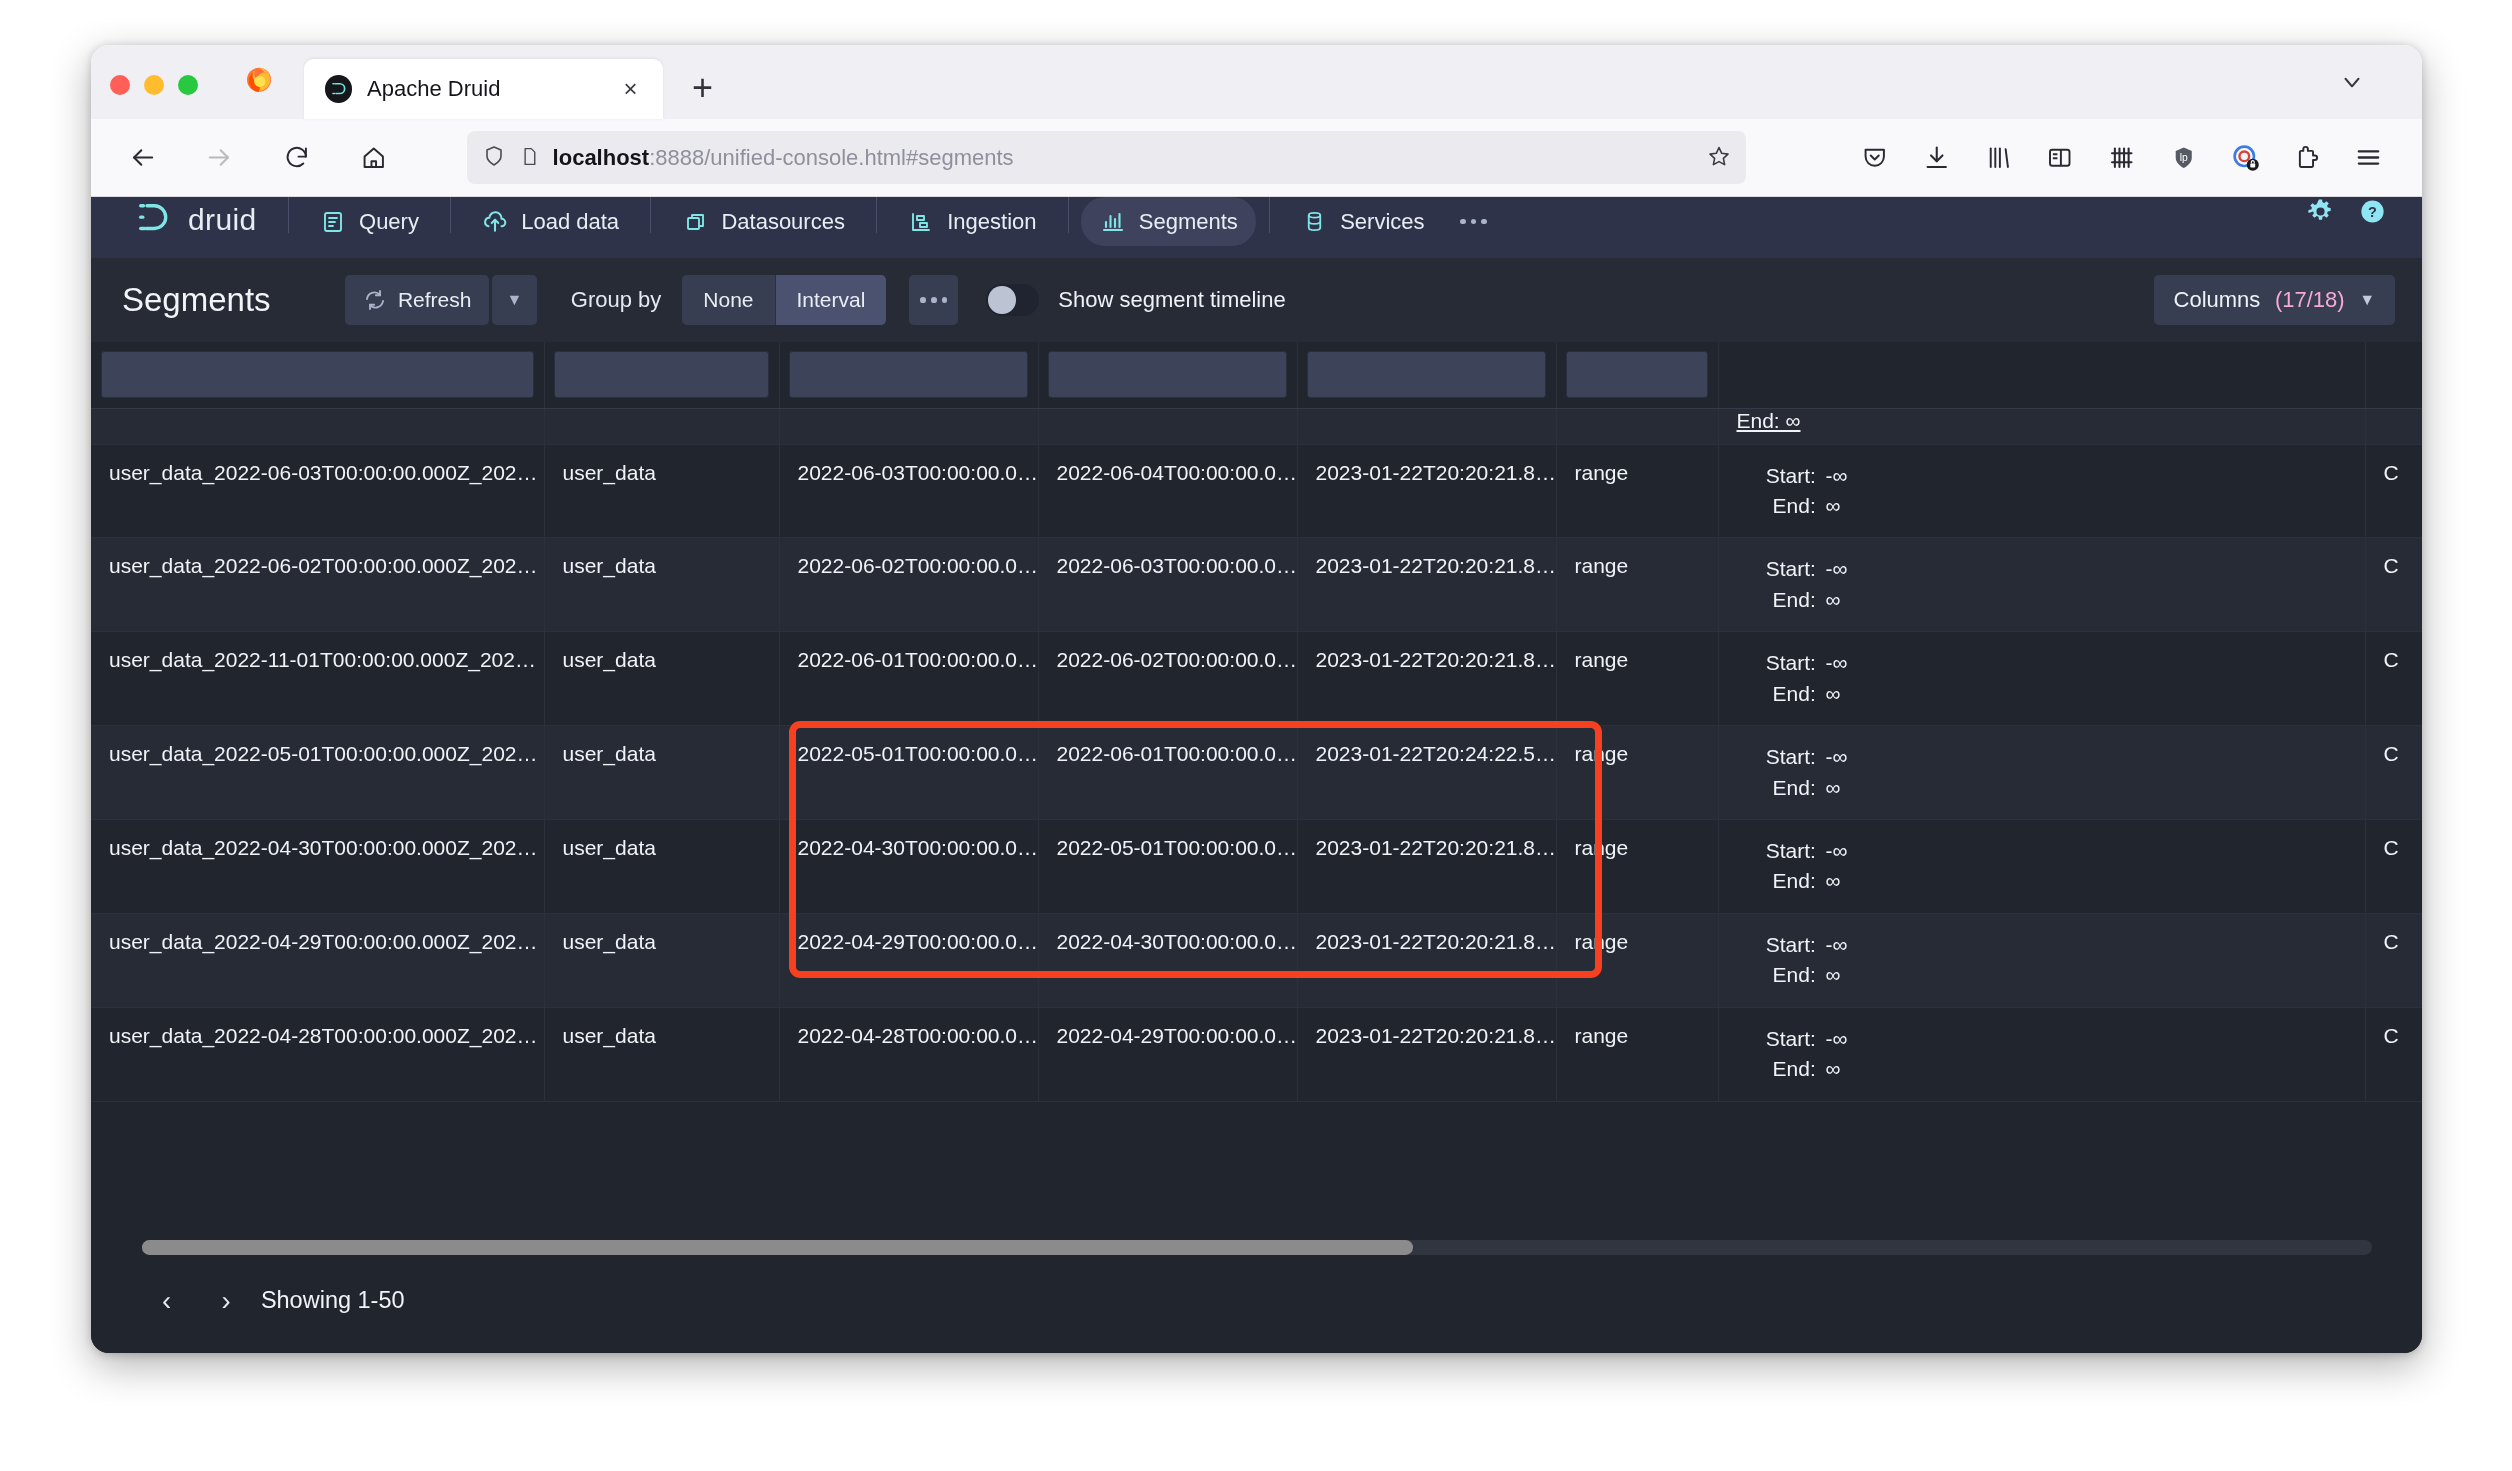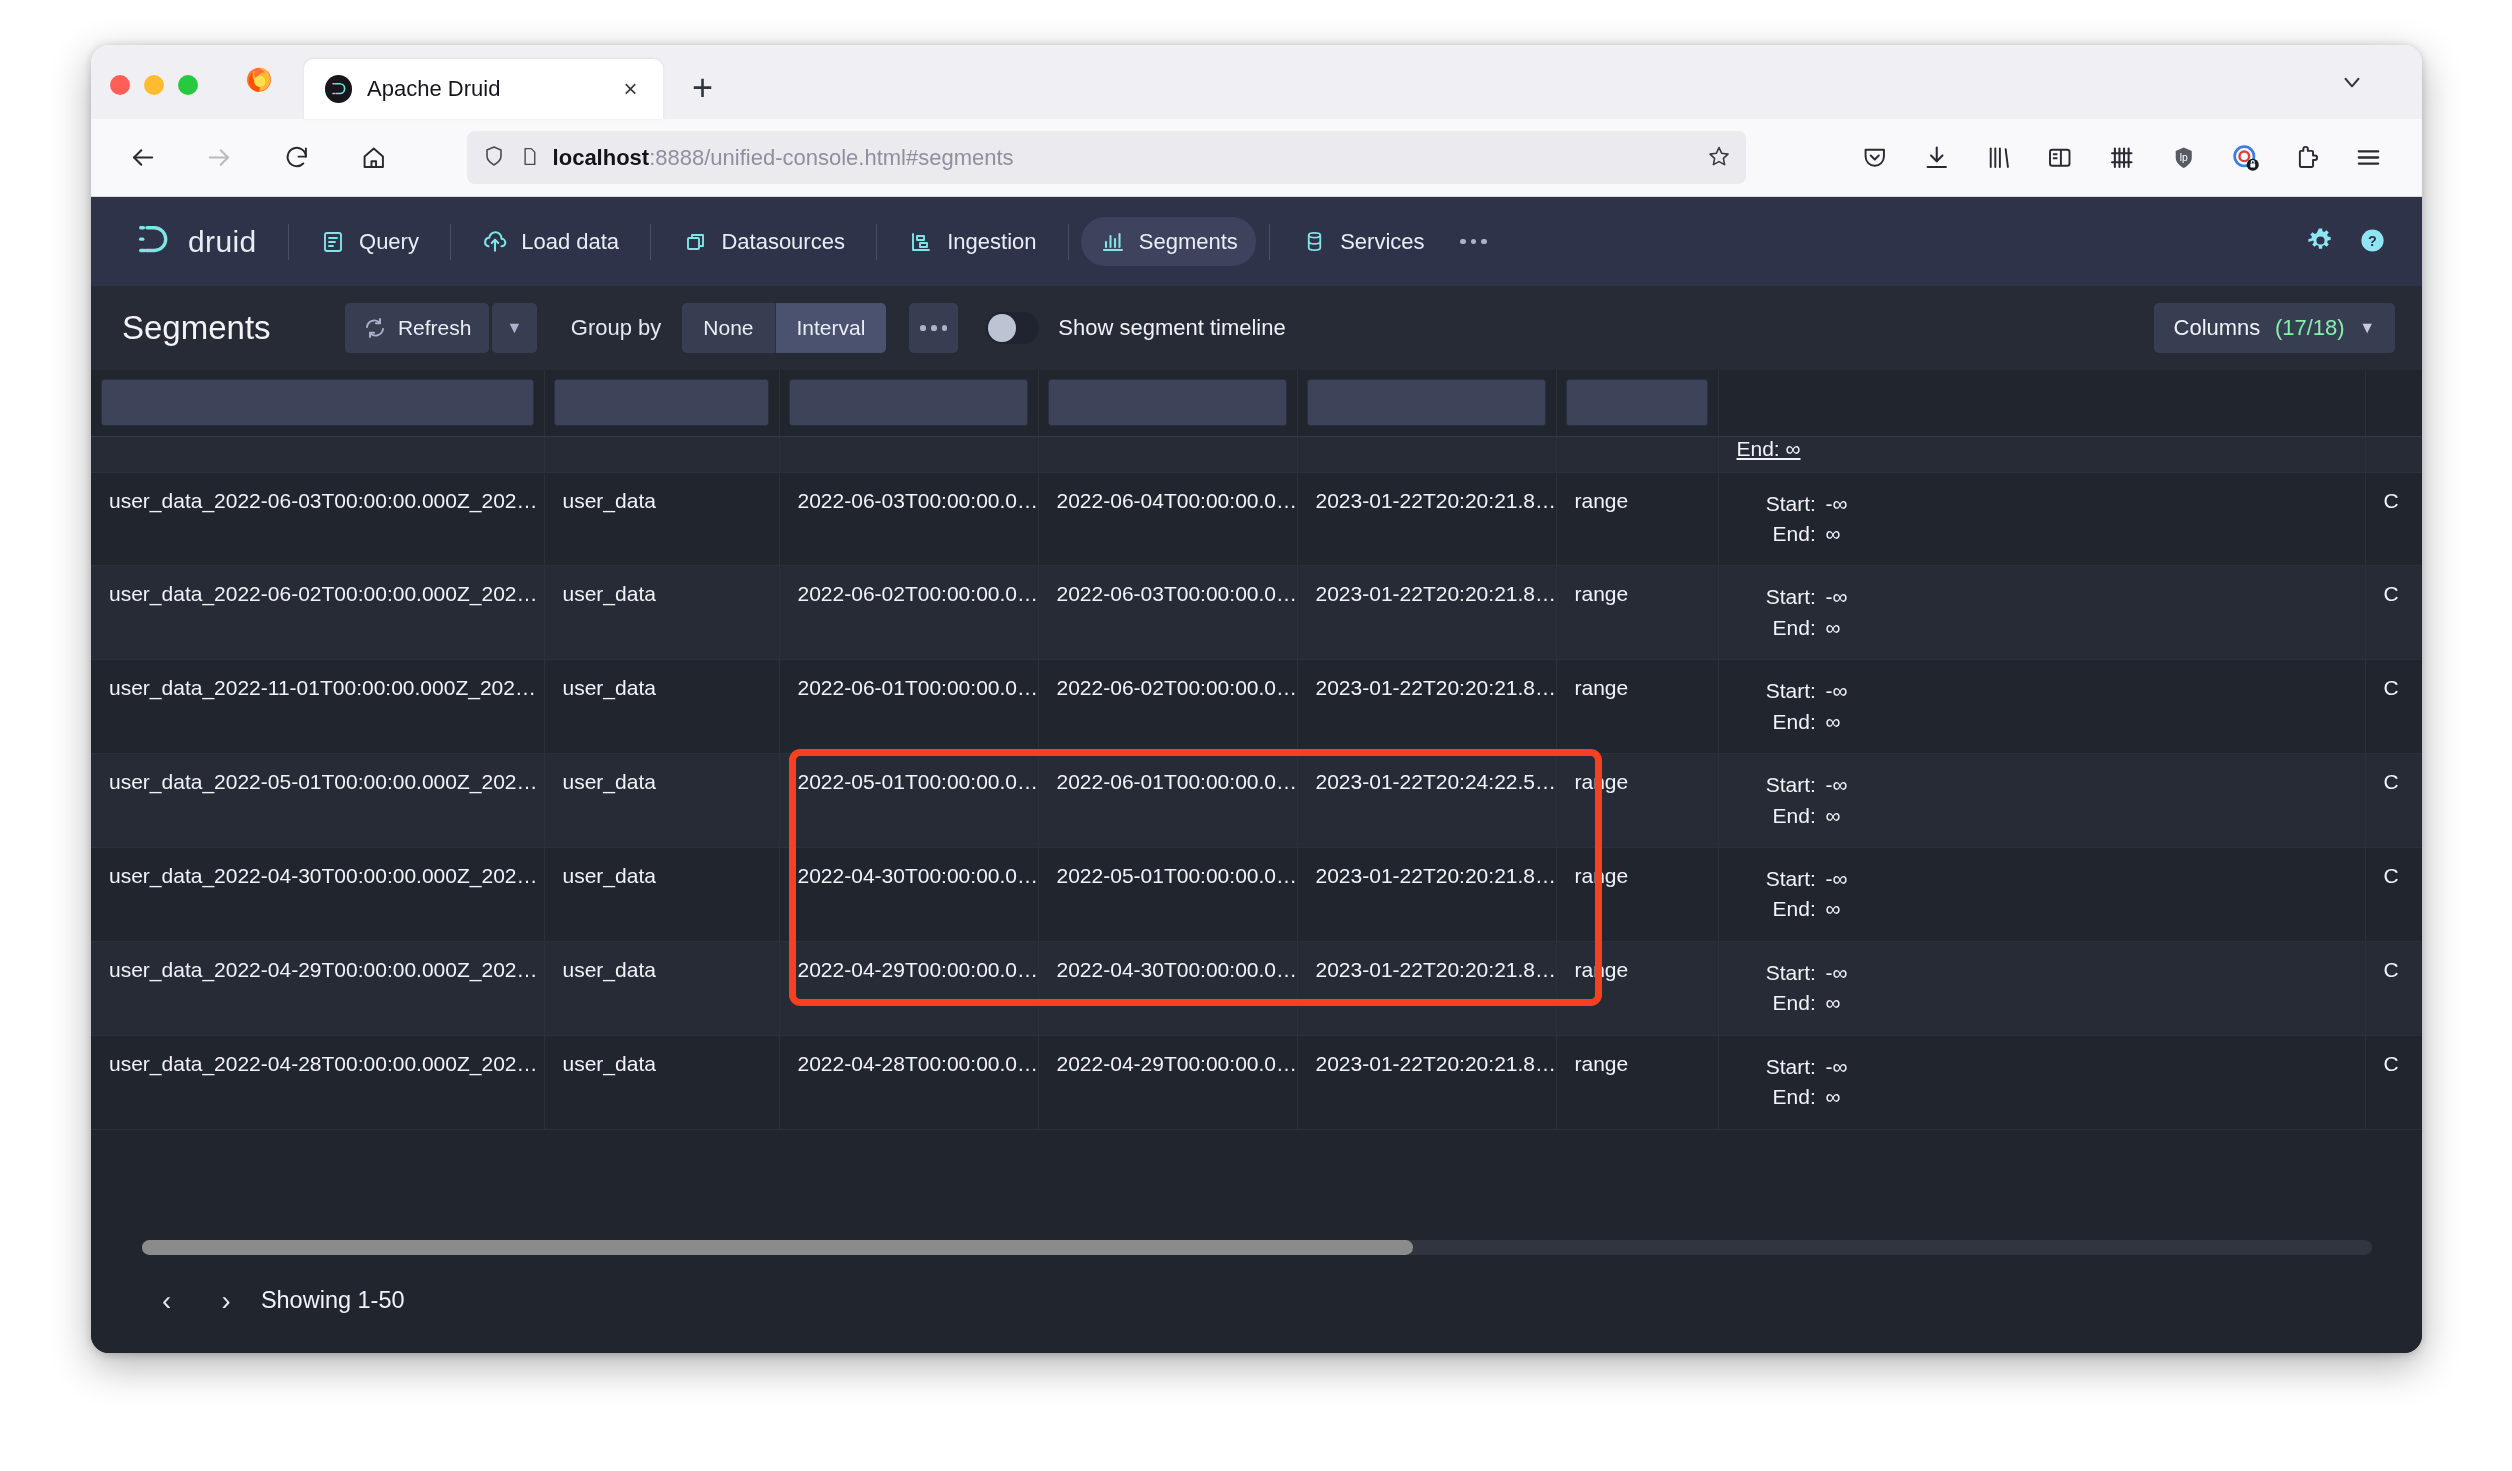--- a/index.html
+++ b/index.html
@@ -84,23 +84,23 @@
   #urltext b { color: #15141a; font-weight: 700; }
   #urlstar { margin-left: auto; color: #3b3b42; }
   #tbicons { display: flex; align-items: center; gap: 9.7px; margin-left: auto; }
   .tbicon { width: 52px; height: 52px; display: flex; align-items: center; justify-content: center; color: #2b2a33; border-radius: 6.5px; }
 
   
   #app { flex: 1; background: #21252d; display: flex; flex-direction: column; overflow: hidden; }
 
   
   #druidnav {
-    height: 89px; flex: none;
+    height: 61px; flex: none;
     background: #2f3349;
-    display: flex; align-items: center;
+    display: flex; align-items: flex-start;
     padding: 0 27.5px 0 24px;
     gap: 0;
   }
   #logo { display: flex; align-items: center; gap: 13px; padding: 0 18px 0 18px; }
   #logo-text { font-size: 30px; color: #e8ecf3; letter-spacing: 0.4px; }
   .nav-sep { width: 0.8px; height: 36px; background: #4a4f69; margin: 0 13px; }
   .navitem {
     display: flex; align-items: center; gap: 12px;
     height: 49px; padding: 0 18px;
     border-radius: 24px;
@@ -140,21 +140,21 @@
   .segbtn:last-child { border-right: none; }
   .segbtn.active { background: #4b5270; }
   #more-btn { width: 49px; justify-content: center; padding: 0; margin-right: 27.5px; }
   .dots { display: flex; gap: 4.9px; }
   .dots i { width: 5.7px; height: 5.7px; border-radius: 50%; background: #aab3c9; display: block; }
   #toggle-wrap { display: flex; align-items: center; gap: 19.4px; }
   #toggle { width: 53px; height: 32px; border-radius: 16px; background: #1f2430; position: relative; flex: none; }
   #toggle .knob { position: absolute; left: 2.4px; top: 2.4px; width: 27.5px; height: 27.5px; border-radius: 50%; background: #bcc3d2; }
   #toggle-label { font-size: 22px; color: #eef1f6; white-space: nowrap; }
   #columns-btn { margin-left: auto; height: 50px; background: #383e52; border-radius: 4.9px; display: flex; align-items: center; gap: 14.6px; padding: 0 19.4px; color: #eef1f6; font-size: 22px; }
-  #columns-btn .cnt { color: #86efac; text-align: center; }
+  #columns-btn .cnt { color: #f9a8d4; text-align: center; }
 
   
   #tablewrap { flex: 1; position: relative; overflow: hidden; background: #21252d; }
   table#segtable { width: 2412px; border-collapse: collapse; table-layout: fixed; }
   #segtable th {
     text-align: left;
     font-weight: 400;
     font-size: 22px;
     color: #eef1f6;
     padding: 19.4px 18px 21px 18px;

